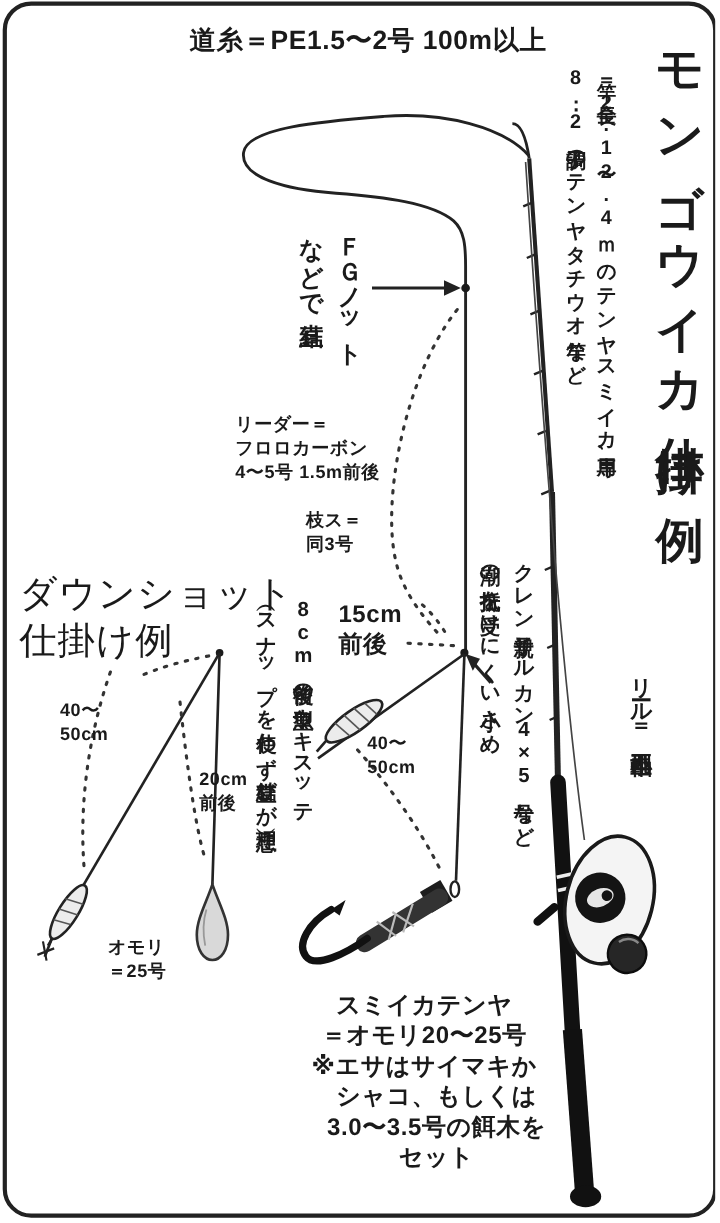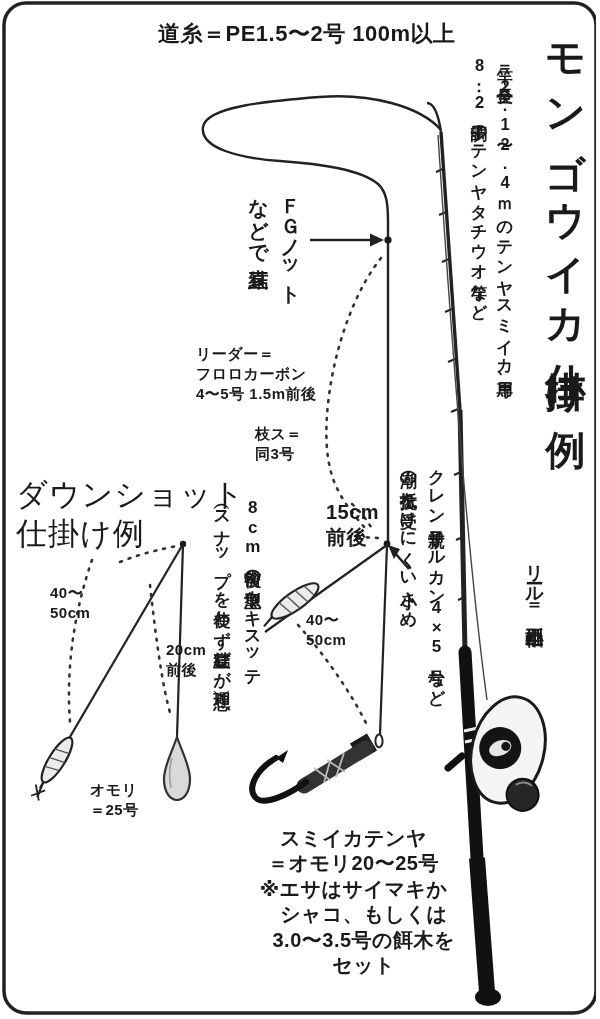--- a/index.html
+++ b/index.html
@@ -154,21 +154,21 @@
   <div class="lbl med" style="left:196px; top:344px; line-height:1.33;">リーダー＝
 フロロカーボン
 4〜5号 1.5m前後</div>
 
   <div class="lbl med" style="left:243px; top:424px;margin-left:12px;">枝ス＝
 同3号</div>
 
   <div class="lbl big" style="left:16px; top:476px;">ダウンショット
 仕掛け例</div>
 
-  <div class="lbl sm" style="left:282px; top:500px; line-height:1.25;margin-left:44px;">15cm
+  <div class="lbl sm" style="left:282px; top:500px; line-height:1.25;">15cm
 前後</div>
 
   <div class="lbl v" style="left:206px; top:498px; height:335px; font-size:17px; line-height:1.8;">8cm前後の魚型ウキスッテ
 （スナップを使わず直結びが理想）</div>
 
   <div class="lbl med" style="left:50px; top:583px;">40〜
 50cm</div>
 
   <div class="lbl med" style="left:118px; top:640px;margin-left:48px;">20cm
 前後</div>

